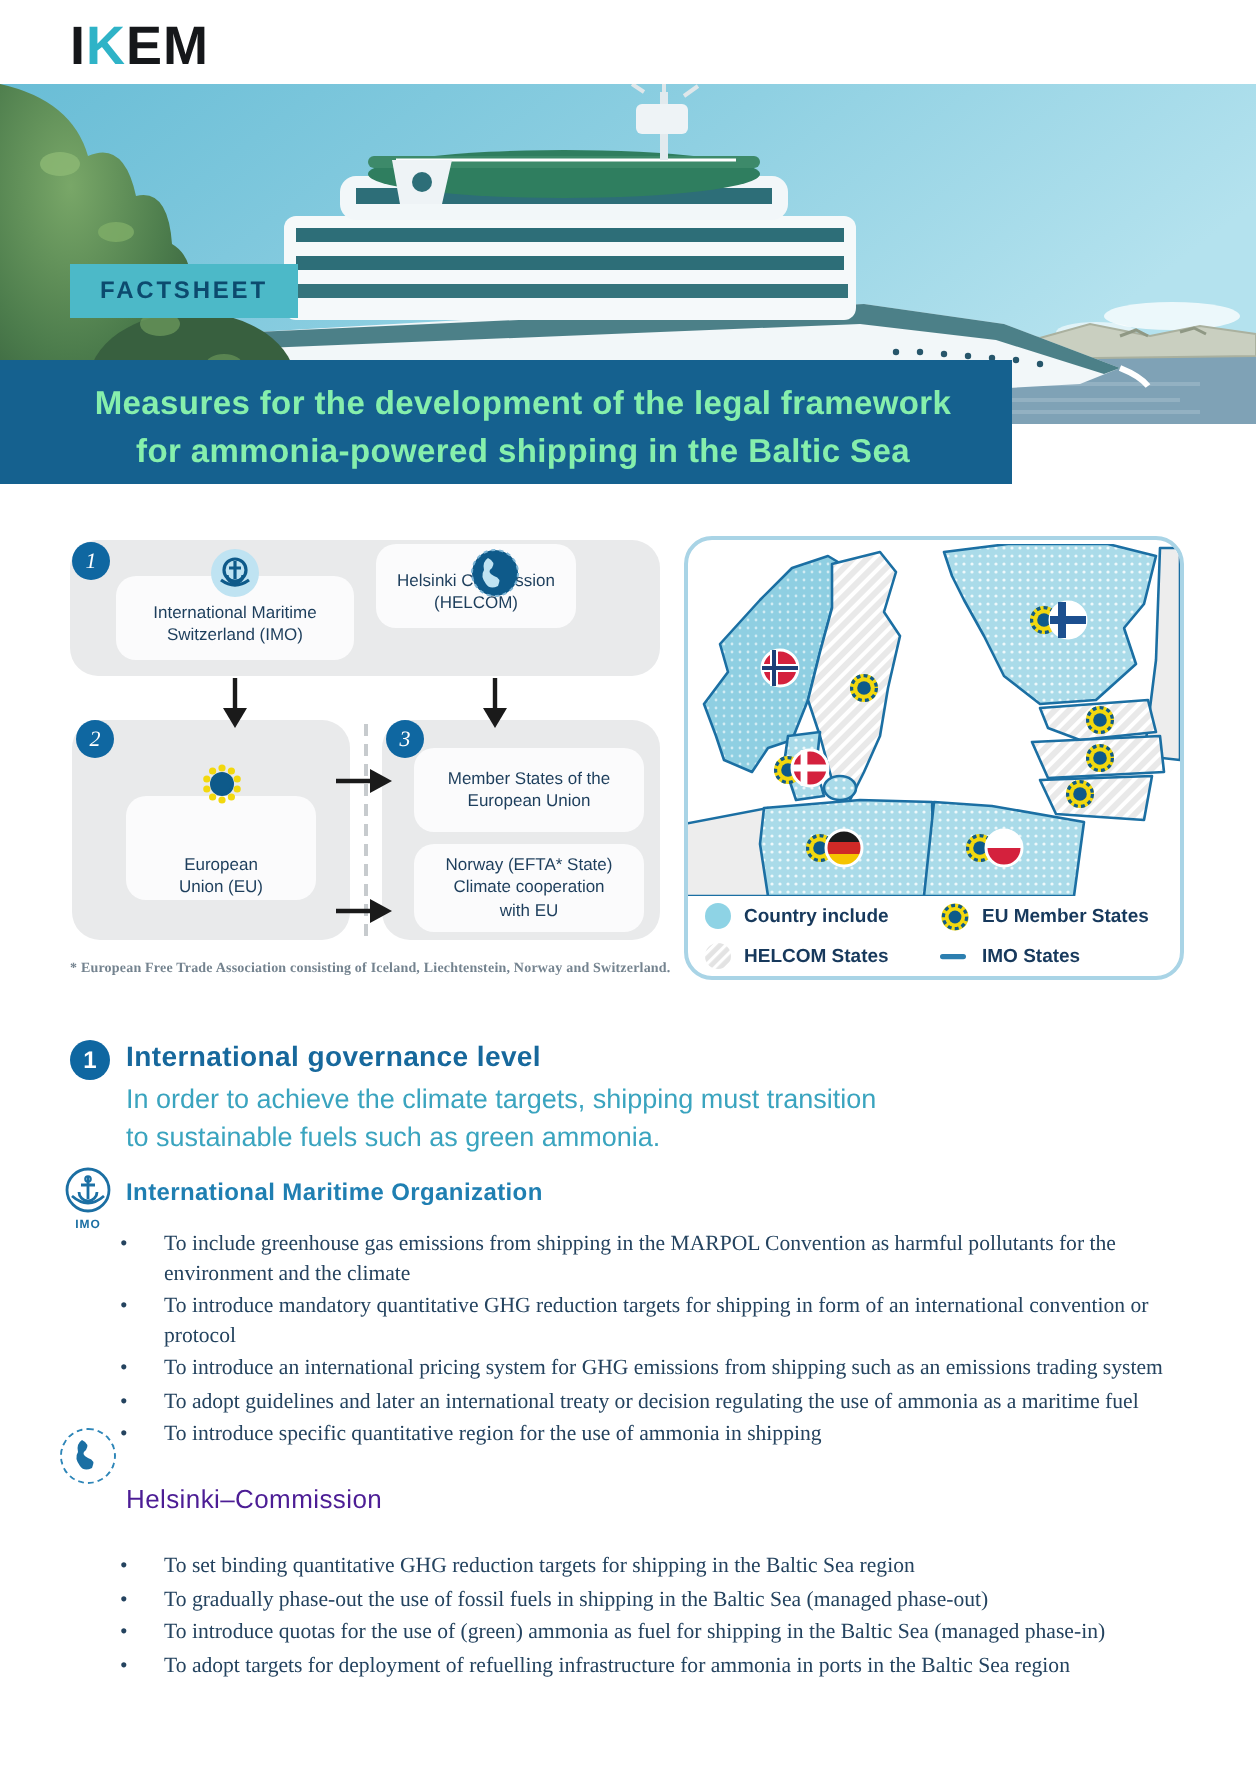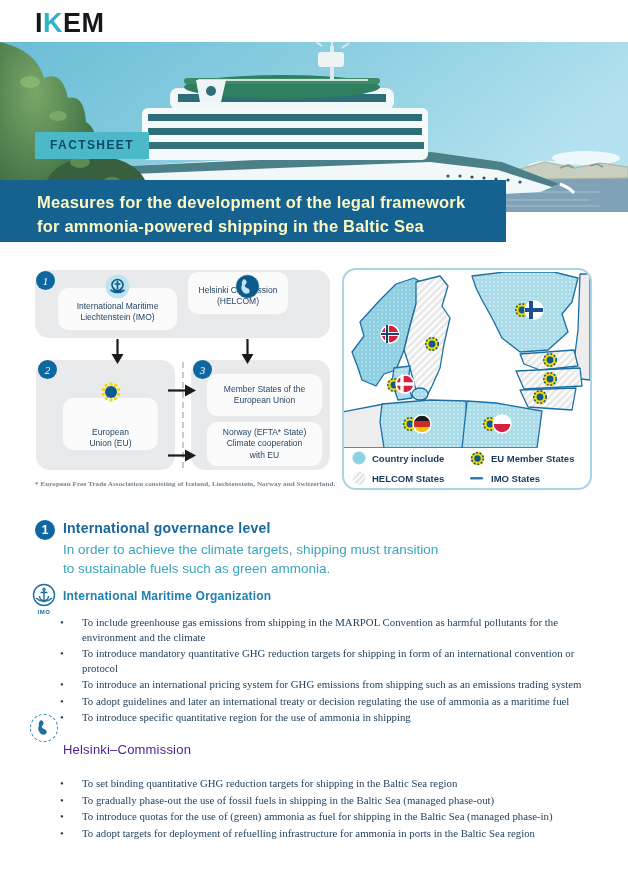--- a/index.html
+++ b/index.html
@@ -12,21 +12,21 @@
 
   
   .hero { position:absolute; left:0; top:42px; width:628px; height:170px; overflow:hidden; }
   .hero svg { display:block; }
 
   .factsheet-badge { position:absolute; left:35px; top:132px; background:#4cb9c8; color:#0c4a6e;
     font-size:12px; font-weight:700; letter-spacing:1.4px; padding:6px 15px 7px; z-index:5; }
 
   .title-banner { position:absolute; left:0; top:180px; width:506px; height:62px; background:#15618f; z-index:4;
     padding:10px 20px 0 37px; }
-  .title-banner .t { color:#fef9c3; font-size:16.5px; font-weight:700; line-height:24px; letter-spacing:0.2px; }
+  .title-banner .t { color:#86efac; font-size:16.5px; font-weight:700; line-height:24px; letter-spacing:0.2px;text-align:center; }
 
   
   .diagram { position:absolute; left:0; top:0; }
   .gray-box { position:absolute; background:#e9eaeb; border-radius:14px; }
   .white-box { position:absolute; background:#fbfbfc; border-radius:10px; display:flex; flex-direction:column;
     align-items:center; justify-content:center; text-align:center; font-size:8.5px; font-weight:400; color:#1d3e5c; line-height:1.3; }
   .num-badge { position:absolute; width:19px; height:19px; border-radius:50%; background:#0f67a1; color:#fff;
     display:flex; align-items:center; justify-content:center; font-family:"Liberation Serif", serif;
     font-style:italic; font-size:11px; z-index:3; }
   .diag-icon { position:absolute; z-index:3; }
@@ -137,21 +137,21 @@
     <div class="t">Measures for the development of the legal framework</div>
     <div class="t">for ammonia-powered shipping in the Baltic Sea</div>
   </div>
 
   <div class="diagram">
     <div class="gray-box" style="left:35px; top:270px; width:295px; height:68px;"></div>
     <div class="num-badge" style="left:36px; top:271px;">1</div>
 
     <div class="white-box" style="left:58px; top:288px; width:119px; height:42px; padding-top:6px;">
       <span>International Maritime</span>
-      <span>Liechtenstein (IMO)</span>
+      <span>Switzerland (IMO)</span>
     </div>
     <svg class="diag-icon" style="left:105px; top:274px;" width="25" height="25" viewBox="0 0 25 25">
       <circle cx="12.5" cy="12.5" r="12" fill="#bfe3f2"></circle>
       <circle cx="12.5" cy="11" r="5.5" fill="none" stroke="#0e5a8a" stroke-width="1.6"></circle>
       <path d="M12.5,6.5 v9 M9.5,10 h6 M8.5,13.5 a4,4 0 0 0 8,0" stroke="#0e5a8a" stroke-width="1.6" fill="none"></path>
       <path d="M5.5,16 q7,5 14,0" stroke="#0e5a8a" stroke-width="1.6" fill="none"></path>
     </svg>
 
     <div class="white-box" style="left:188px; top:272px; width:100px; height:42px; padding-top:6px;">
       <span>Helsinki Commission</span>

